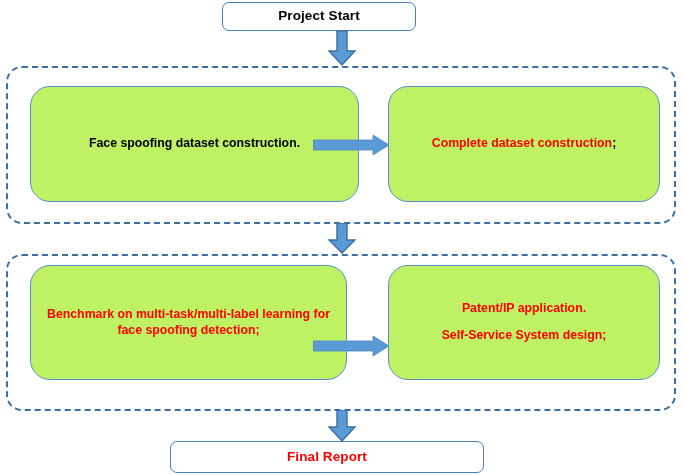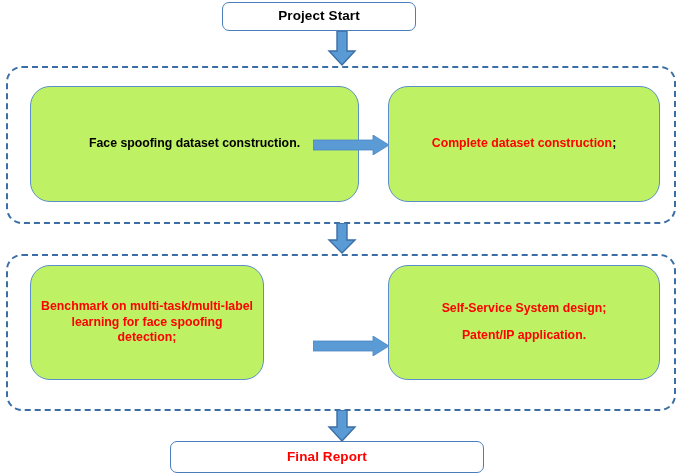--- a/index.html
+++ b/index.html
@@ -76,21 +76,21 @@
     font-size: 12.3px;
     font-weight: bold;
     line-height: 1.28;
     text-align: center;
     margin: 0;
   }
   .task-line + .task-line { margin-top: 11px; }
 
   #phase1-left-box  { left: 30px;  top: 86px;  width: 329px; height: 116px; }
   #phase1-right-box { left: 388px; top: 86px;  width: 272px; height: 116px; }
-  #phase2-left-box  { left: 30px;  top: 265px; width: 234px; height: 115px; }
+  #phase2-left-box  { left: 30px;  top: 265px; width: 317px; height: 115px; }
   #phase2-right-box { left: 388px; top: 265px; width: 272px; height: 115px; }
 
   
   .arrow {
     position: absolute;
     line-height: 0;
   }
   .arrow svg { display: block; }
 
   #arrow-start-to-phase1 { left: 325px; top: 31px;  width: 34px; height: 36px; }
@@ -144,22 +144,22 @@
     <p class="task-line txt-red">Benchmark on multi-task/multi-label learning for face spoofing detection;</p>
   </div>
 
   <div class="arrow" id="arrow-phase2-horizontal">
     <svg width="76" height="20" viewBox="0 0 76 20" xmlns="http://www.w3.org/2000/svg">
       <polygon points="0,5 60,5 60,0 76,10 60,20 60,15 0,15" fill="#5b9bd5" stroke="#4a87c4" stroke-width="0.8" stroke-linejoin="miter"></polygon>
     </svg>
   </div>
 
   <div class="task-box" id="phase2-right-box">
+    <p class="task-line txt-red">Patent/IP application.</p>
     <p class="task-line txt-red">Self-Service System design;</p>
-    <p class="task-line txt-red">Patent/IP application.</p>
   </div>
 
   <div class="arrow" id="arrow-phase2-to-final">
     <svg width="34" height="32" viewBox="0 0 34 32" xmlns="http://www.w3.org/2000/svg">
       <polygon points="12,0 22,0 22,17 30,17 17,31 4,17 12,17" fill="#5b9bd5" stroke="#3a6ea5" stroke-width="1.4" stroke-linejoin="miter"></polygon>
     </svg>
   </div>
 
   <div class="terminal-box" id="final-report-box">
     <span class="terminal-label txt-red">Final Report</span>

